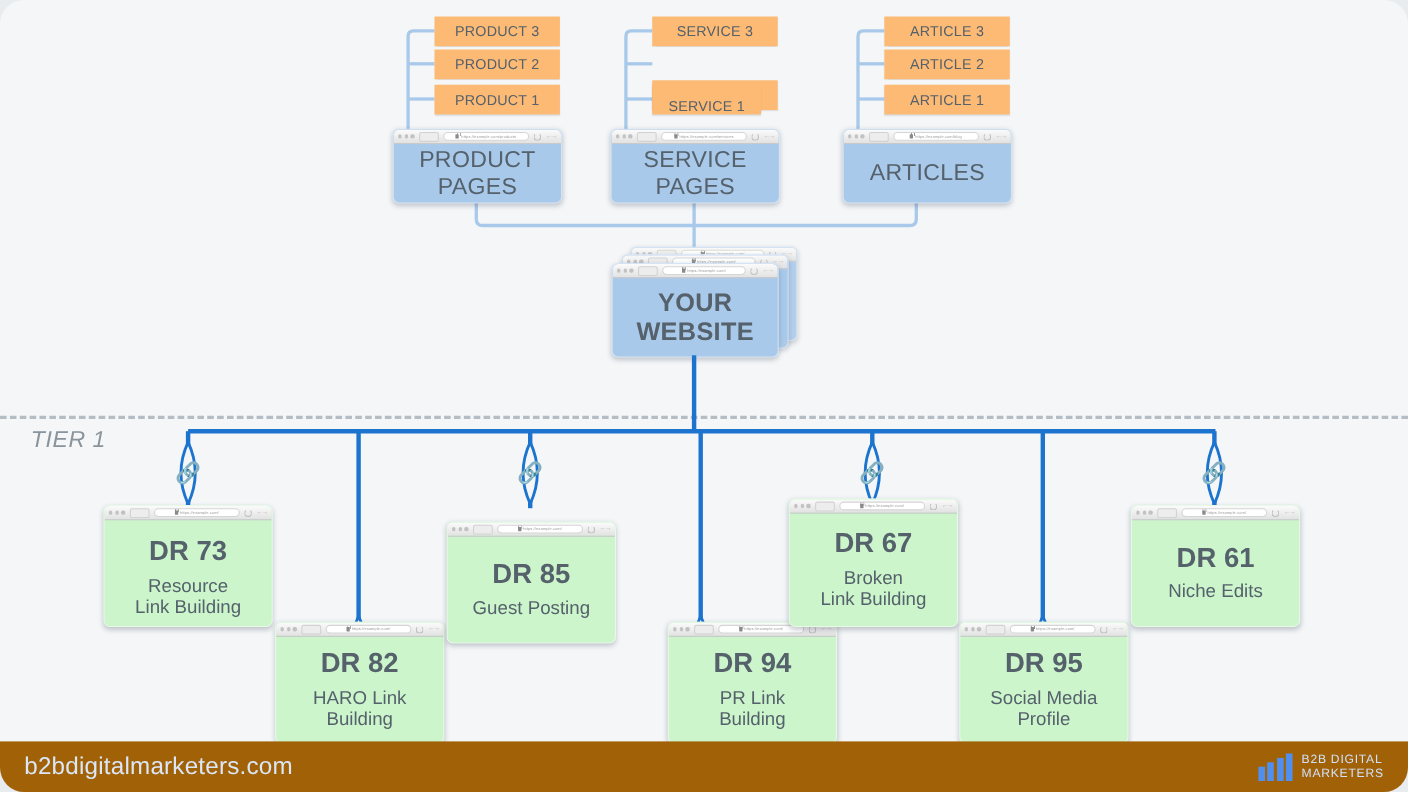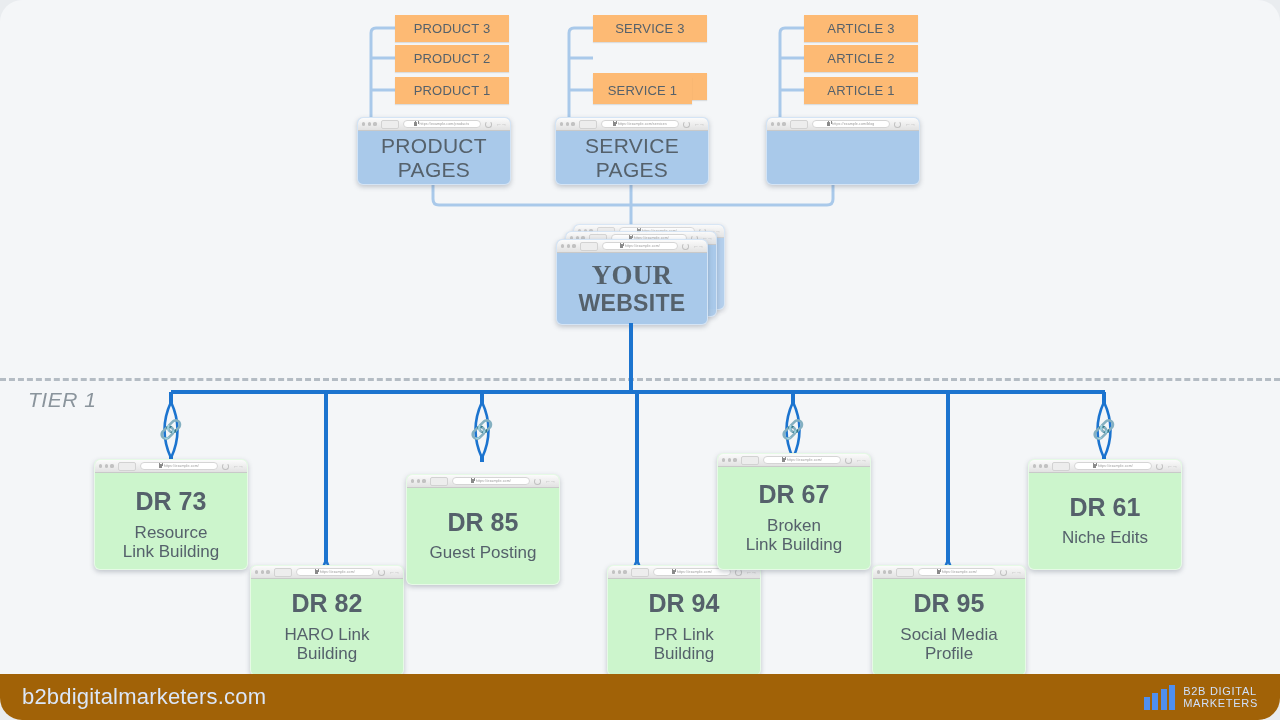--- a/index.html
+++ b/index.html
@@ -125,21 +125,21 @@
   <div class="chip abs" style="left:395px;top:77px;width:114px;height:27px;">
       <span>PRODUCT 1</span>
     </div>
 
   <div class="chip abs" style="left:593px;top:15px;width:114px;height:27px;">
       <span>SERVICE 3</span>
     </div>
   <div class="chip abs" style="left:593px;top:45px;width:114px;height:27px;margin-top:28px;">
       <span>SERVICE 2</span>
     </div>
-  <div class="chip abs" style="left:593px;top:77px;width:99px;height:27px;">
+  <div class="chip abs" style="left:593px;top:77px;width:99px;height:27px;align-items:flex-end;">
       <span>SERVICE 1</span>
     </div>
 
   <div class="chip abs" style="left:804px;top:15px;width:114px;height:27px;">
       <span>ARTICLE 3</span>
     </div>
   <div class="chip abs" style="left:804px;top:45px;width:114px;height:27px;">
       <span>ARTICLE 2</span>
     </div>
   <div class="chip abs" style="left:804px;top:77px;width:114px;height:27px;">
@@ -196,20 +196,23 @@
           <i></i>
         </span>
       <span class="tabmini"></span>
       <span class="urlbar">
         <span class="lock"></span>
         <span class="urltxt">https://example.com/blog</span>
       </span>
       <span class="reload"></span>
       <span class="navarrows">←→</span>
     </div>
+    <div class="wbody" style="height:53px;">
+      <div class="title">ARTICLES</div>
+    </div>
   </div>
 
   <div class="win" style="left:573px;top:224px;width:150px;height:84px;opacity:.85;">
     <div class="chrome">
       <span class="dots">
           <i></i>
           <i></i>
           <i></i>
         </span>
       <span class="tabmini"></span>
@@ -246,21 +249,21 @@
         </span>
       <span class="tabmini"></span>
       <span class="urlbar">
         <span class="lock"></span>
         <span class="urltxt">https://example.com/</span>
       </span>
       <span class="reload"></span>
       <span class="navarrows">←→</span>
     </div>
     <div class="wbody" style="height:71px;">
-      <div class="title" style="font-size:27px;font-weight:bold;font-family:Liberation Serif, serif;">YOUR</div>
+      <div class="title" style="font-size:23px;font-weight:bold;">YOUR</div>
       <div class="title" style="font-size:23px;font-weight:bold;">WEBSITE</div>
     </div>
   </div>
 
   <div class="abs dashline" style="left:0;top:378px;width:1280px;"></div>
   <div class="abs tierlabel" style="left:28px;top:388px;">TIER 1</div>
 
   <svg class="abs" style="left:0;top:300px;" width="1280" height="420">
     <g fill="none" stroke="#1c74cf" stroke-width="4">
 

